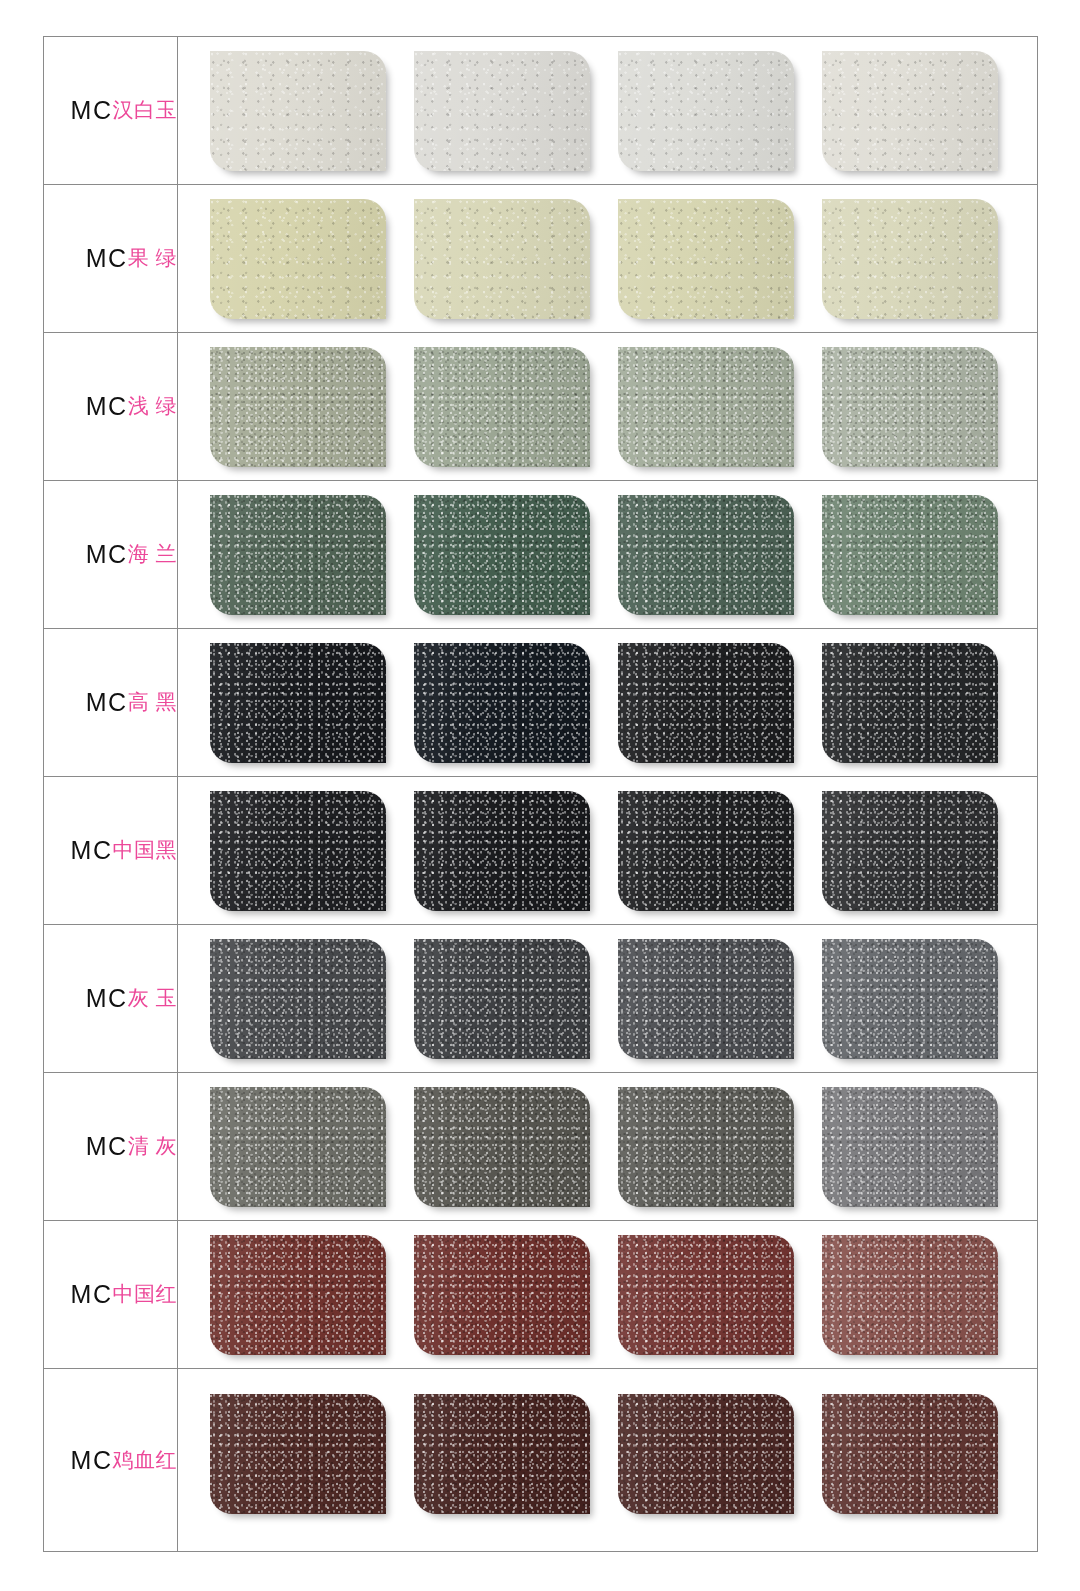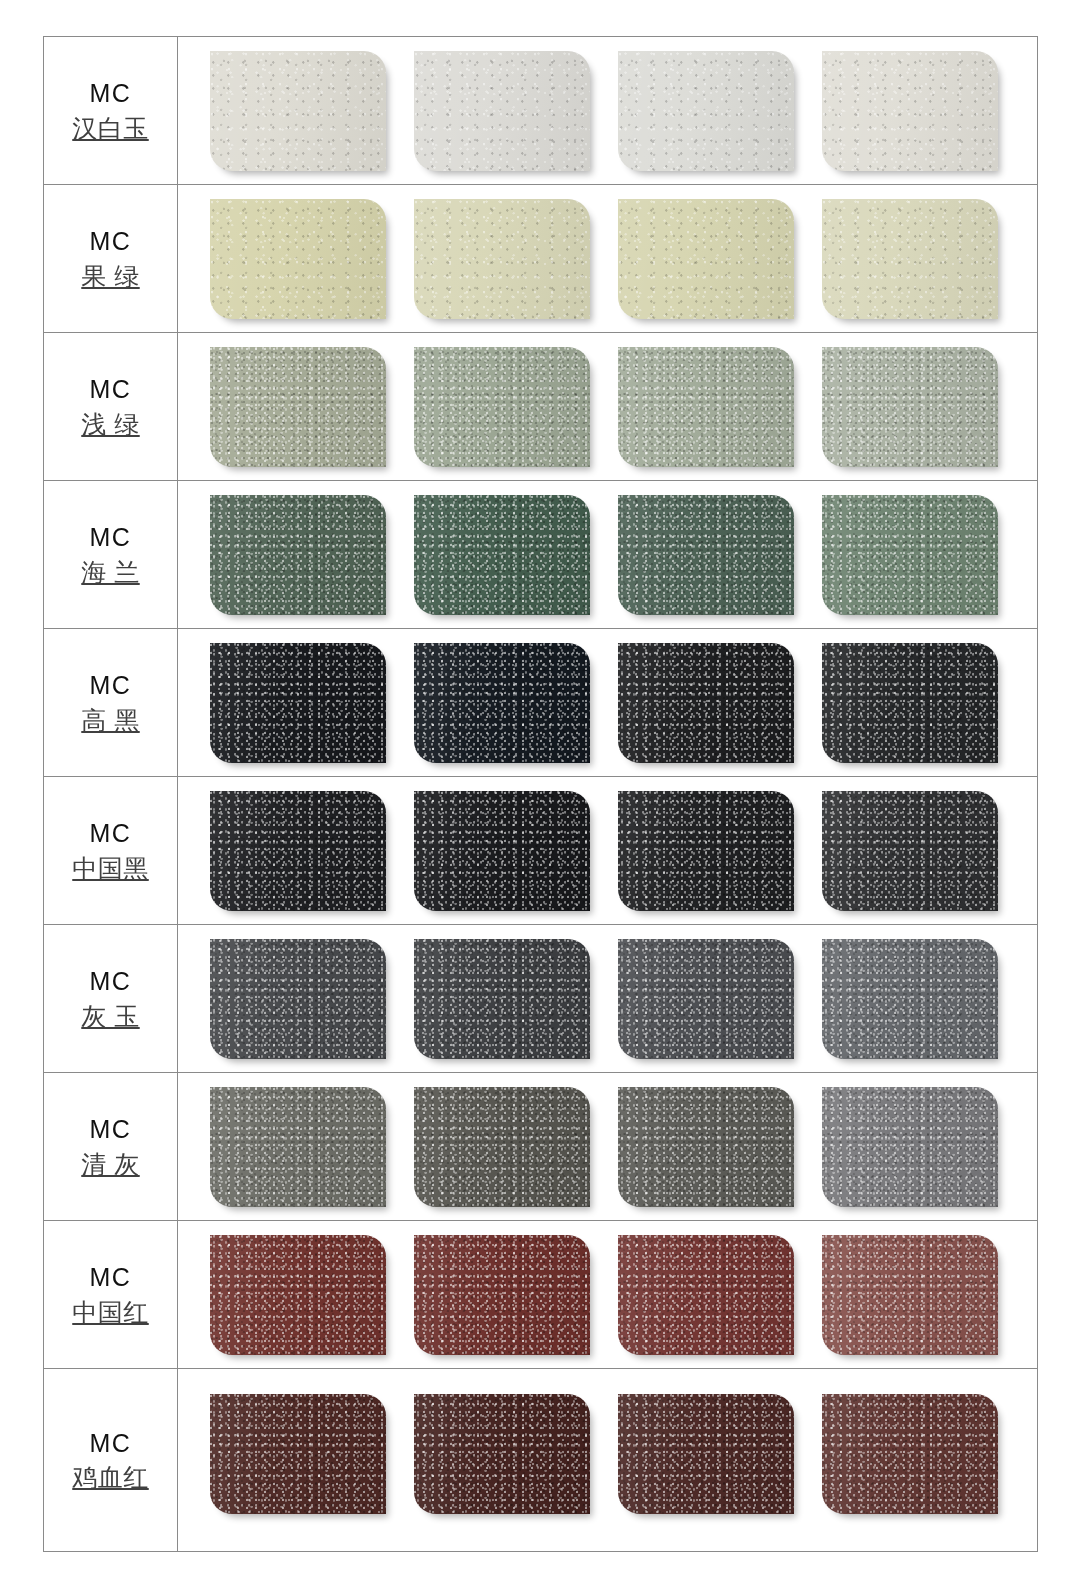--- a/index.html
+++ b/index.html
@@ -36,37 +36,36 @@
     vertical-align: middle;
   }
 
   td.name-cell {
     width: 133px;
     text-align: center;
     background: #ffffff;
   }
   .name-inner {
     display: flex;
-    flex-direction: column;
+    flex-direction: row;
     align-items: center;
-    justify-content: center;
+    justify-content: flex-end;
     line-height: 1.38;
   }
   .name-code {
     font-size: 25px;
     color: #111111;
     letter-spacing: 1.5px;
     font-weight: 400;
   }
   .name-cn {
-    font-size: 25px;
-    color: #404040;
+    font-size: 21px;
+    color: #ec4899;
     font-weight: 400;
     letter-spacing: 0.5px;
-    text-decoration: underline;
   }
 
   td.swatches-cell {
     background: #ffffff;
   }
   .swatch-row {
     display: flex;
     align-items: center;
     justify-content: flex-start;
     padding-left: 32px;

